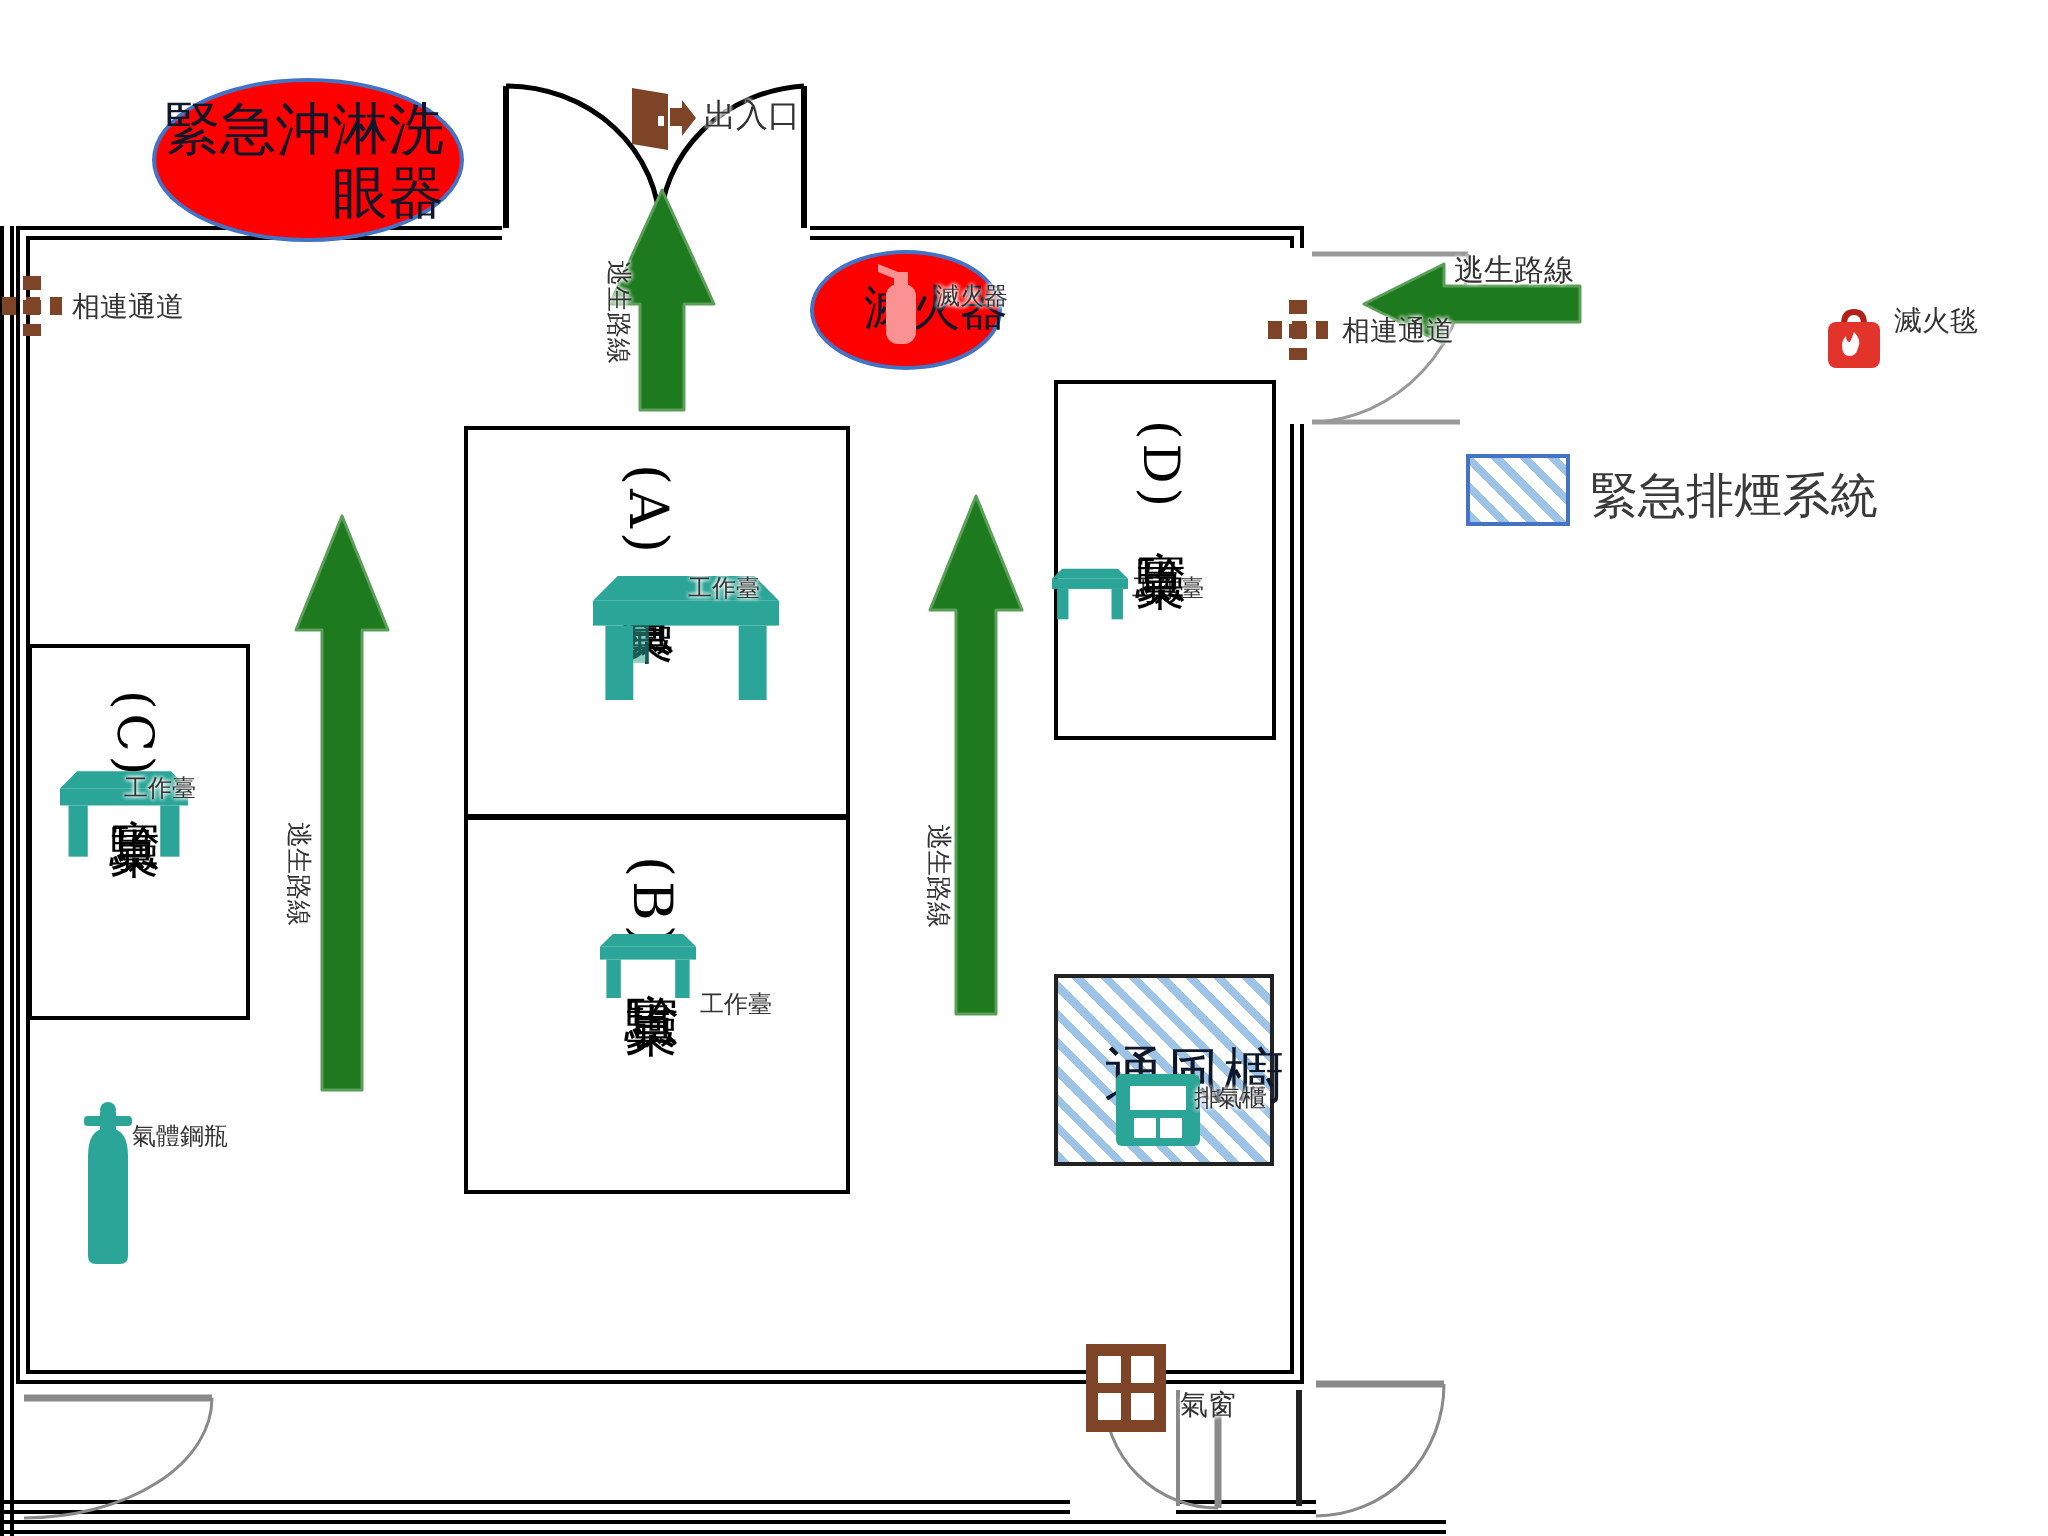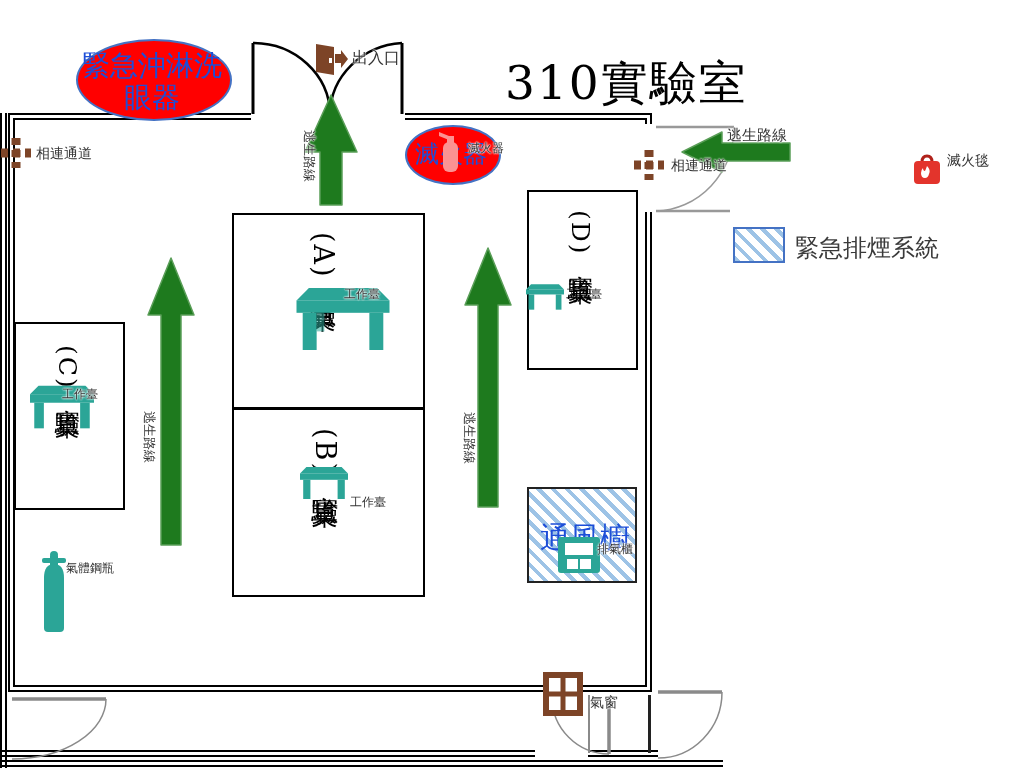--- a/index.html
+++ b/index.html
@@ -14,21 +14,21 @@
   .ellipse{position:absolute;background:#ff0000;border:2px solid #4472c4;border-radius:50%;z-index:5;}
   .vtable{position:absolute;z-index:6;writing-mode:vertical-rl;text-orientation:mixed;
           font-family:"DejaVu Serif",serif;color:#000;letter-spacing:2px;line-height:1;}
   .lbl{position:absolute;z-index:8;color:#333;white-space:nowrap;
        text-shadow:0 0 2px #fff,0 0 2px #fff,0 0 2px #fff;}
   .lbl-sm{font-size:12px;}
   .lbl-md{font-size:14px;}
   .rot90{transform:translate(-50%,-50%) rotate(90deg);transform-origin:center;}
   .title{position:absolute;z-index:9;font-family:"DejaVu Serif",serif;font-size:47px;
          color:#000;letter-spacing:2px;white-space:nowrap;}
-  .eltext{position:absolute;z-index:6;color:#1d4ed8;font-family:Liberation Serif, serif;text-align:center;}
+  .eltext{position:absolute;z-index:6;color:#0f172a;font-family:Liberation Serif, serif;text-align:right;}
   .legend-label{position:absolute;z-index:6;font-size:24px;color:#3a3a3a;white-space:nowrap;}
   .icon{position:absolute;z-index:7;}
 </style>
 </head>
 <body>
 
 <div class="canvas">
 
   <div class="wall" style="left:8px;top:113px;width:644px;height:579px;border:7px double #000;z-index:1;"></div>
   <div class="wall" style="left:0;top:113px;width:7px;height:657px;border-left:7px double #000;z-index:1;"></div>
@@ -193,21 +193,20 @@
   </span>
 
   <span class="icon" style="left:543px;top:672px;">
     <svg width="40" height="44" viewBox="0 0 40 44">
       <rect x="3" y="3" width="34" height="38" fill="#fff" stroke="#7d4427" stroke-width="6"></rect>
       <line x1="20" y1="3" x2="20" y2="41" stroke="#7d4427" stroke-width="5"></line>
       <line x1="3" y1="22" x2="37" y2="22" stroke="#7d4427" stroke-width="5"></line>
     </svg>
   </span>
 
-  <div class="title" style="left:505px;top:52px;">310實驗室</div>
 
   <span class="lbl lbl-md" style="left:352px;top:48px;font-size:16px;">出入口</span>
   <span class="lbl lbl-md" style="left:36px;top:145px;">相連通道</span>
   <span class="lbl lbl-md" style="left:671px;top:157px;">相連通道</span>
   <span class="lbl" style="left:727px;top:126px;font-size:15px;">逃生路線</span>
   <span class="lbl lbl-md rot90" style="left:309px;top:156px;font-size:13px;">逃生路線</span>
   <span class="lbl lbl-md rot90" style="left:149px;top:437px;font-size:13px;">逃生路線</span>
   <span class="lbl lbl-md rot90" style="left:469px;top:438px;font-size:13px;">逃生路線</span>
 
   <span class="lbl lbl-sm" style="left:468px;top:140px;">滅火器</span>

